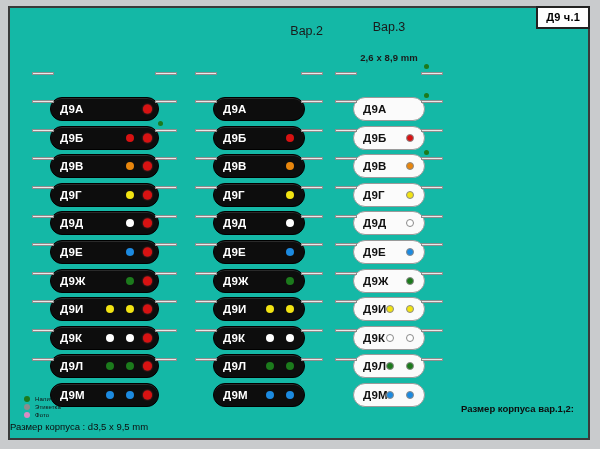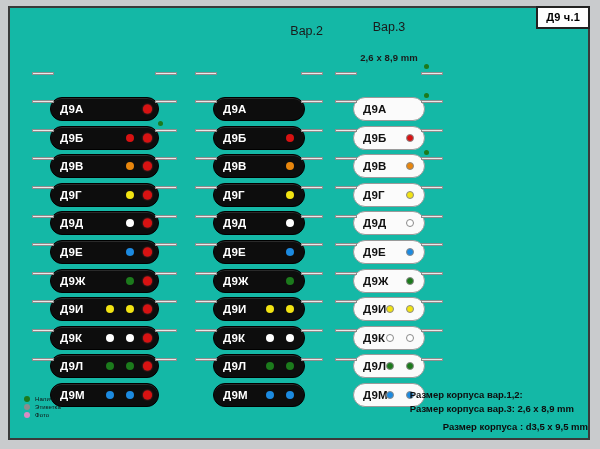--- a/index.html
+++ b/index.html
@@ -73,22 +73,22 @@
   .ext-dot{
     position:absolute;width:5px;height:5px;border-radius:50%;
     background:#1c7a1c;top:4px;
   }
   
   .legend{position:absolute;left:14px;bottom:18px;}
   .legend-row{display:flex;align-items:center;margin-bottom:2px;}
   .legend-dot{width:6px;height:6px;border-radius:50%;margin-right:5px;flex:none;}
   .legend-text{font-size:6px;color:#111;letter-spacing:.1px;}
   .cap-center{
-    position:absolute;left:0;right:0;bottom:6px;text-align:right;
-    font-size:9.5px;font-weight:bold;color:#0d0d0d;
+    position:absolute;left:0;right:0;bottom:6px;text-align:left;
+    font-size:9.5px;font-weight:normal;color:#0d0d0d;
   }
   .cap-right{
     position:absolute;right:14px;bottom:22px;text-align:left;
     font-size:9.5px;font-weight:bold;color:#0d0d0d;line-height:1.45;
   }
 </style>
 </head>
 <body>
 
 <div class="sheet">
@@ -400,16 +400,15 @@
       <div class="legend-row">
         <span class="legend-dot" style="background: rgb(217, 140, 196);"></span>
         <span class="legend-text">Фото</span>
       </div>
     </div>
 
   <div class="cap-center">Размер корпуса : d3,5 x 9,5 mm</div>
 
   <div class="cap-right">
       <div>Размер корпуса вар.1,2:</div>
-      <div>Размер корпуса вар.3: 2,6 x 8,9 mm</div>
     </div>
 
 </div>
 
 </body></html>

